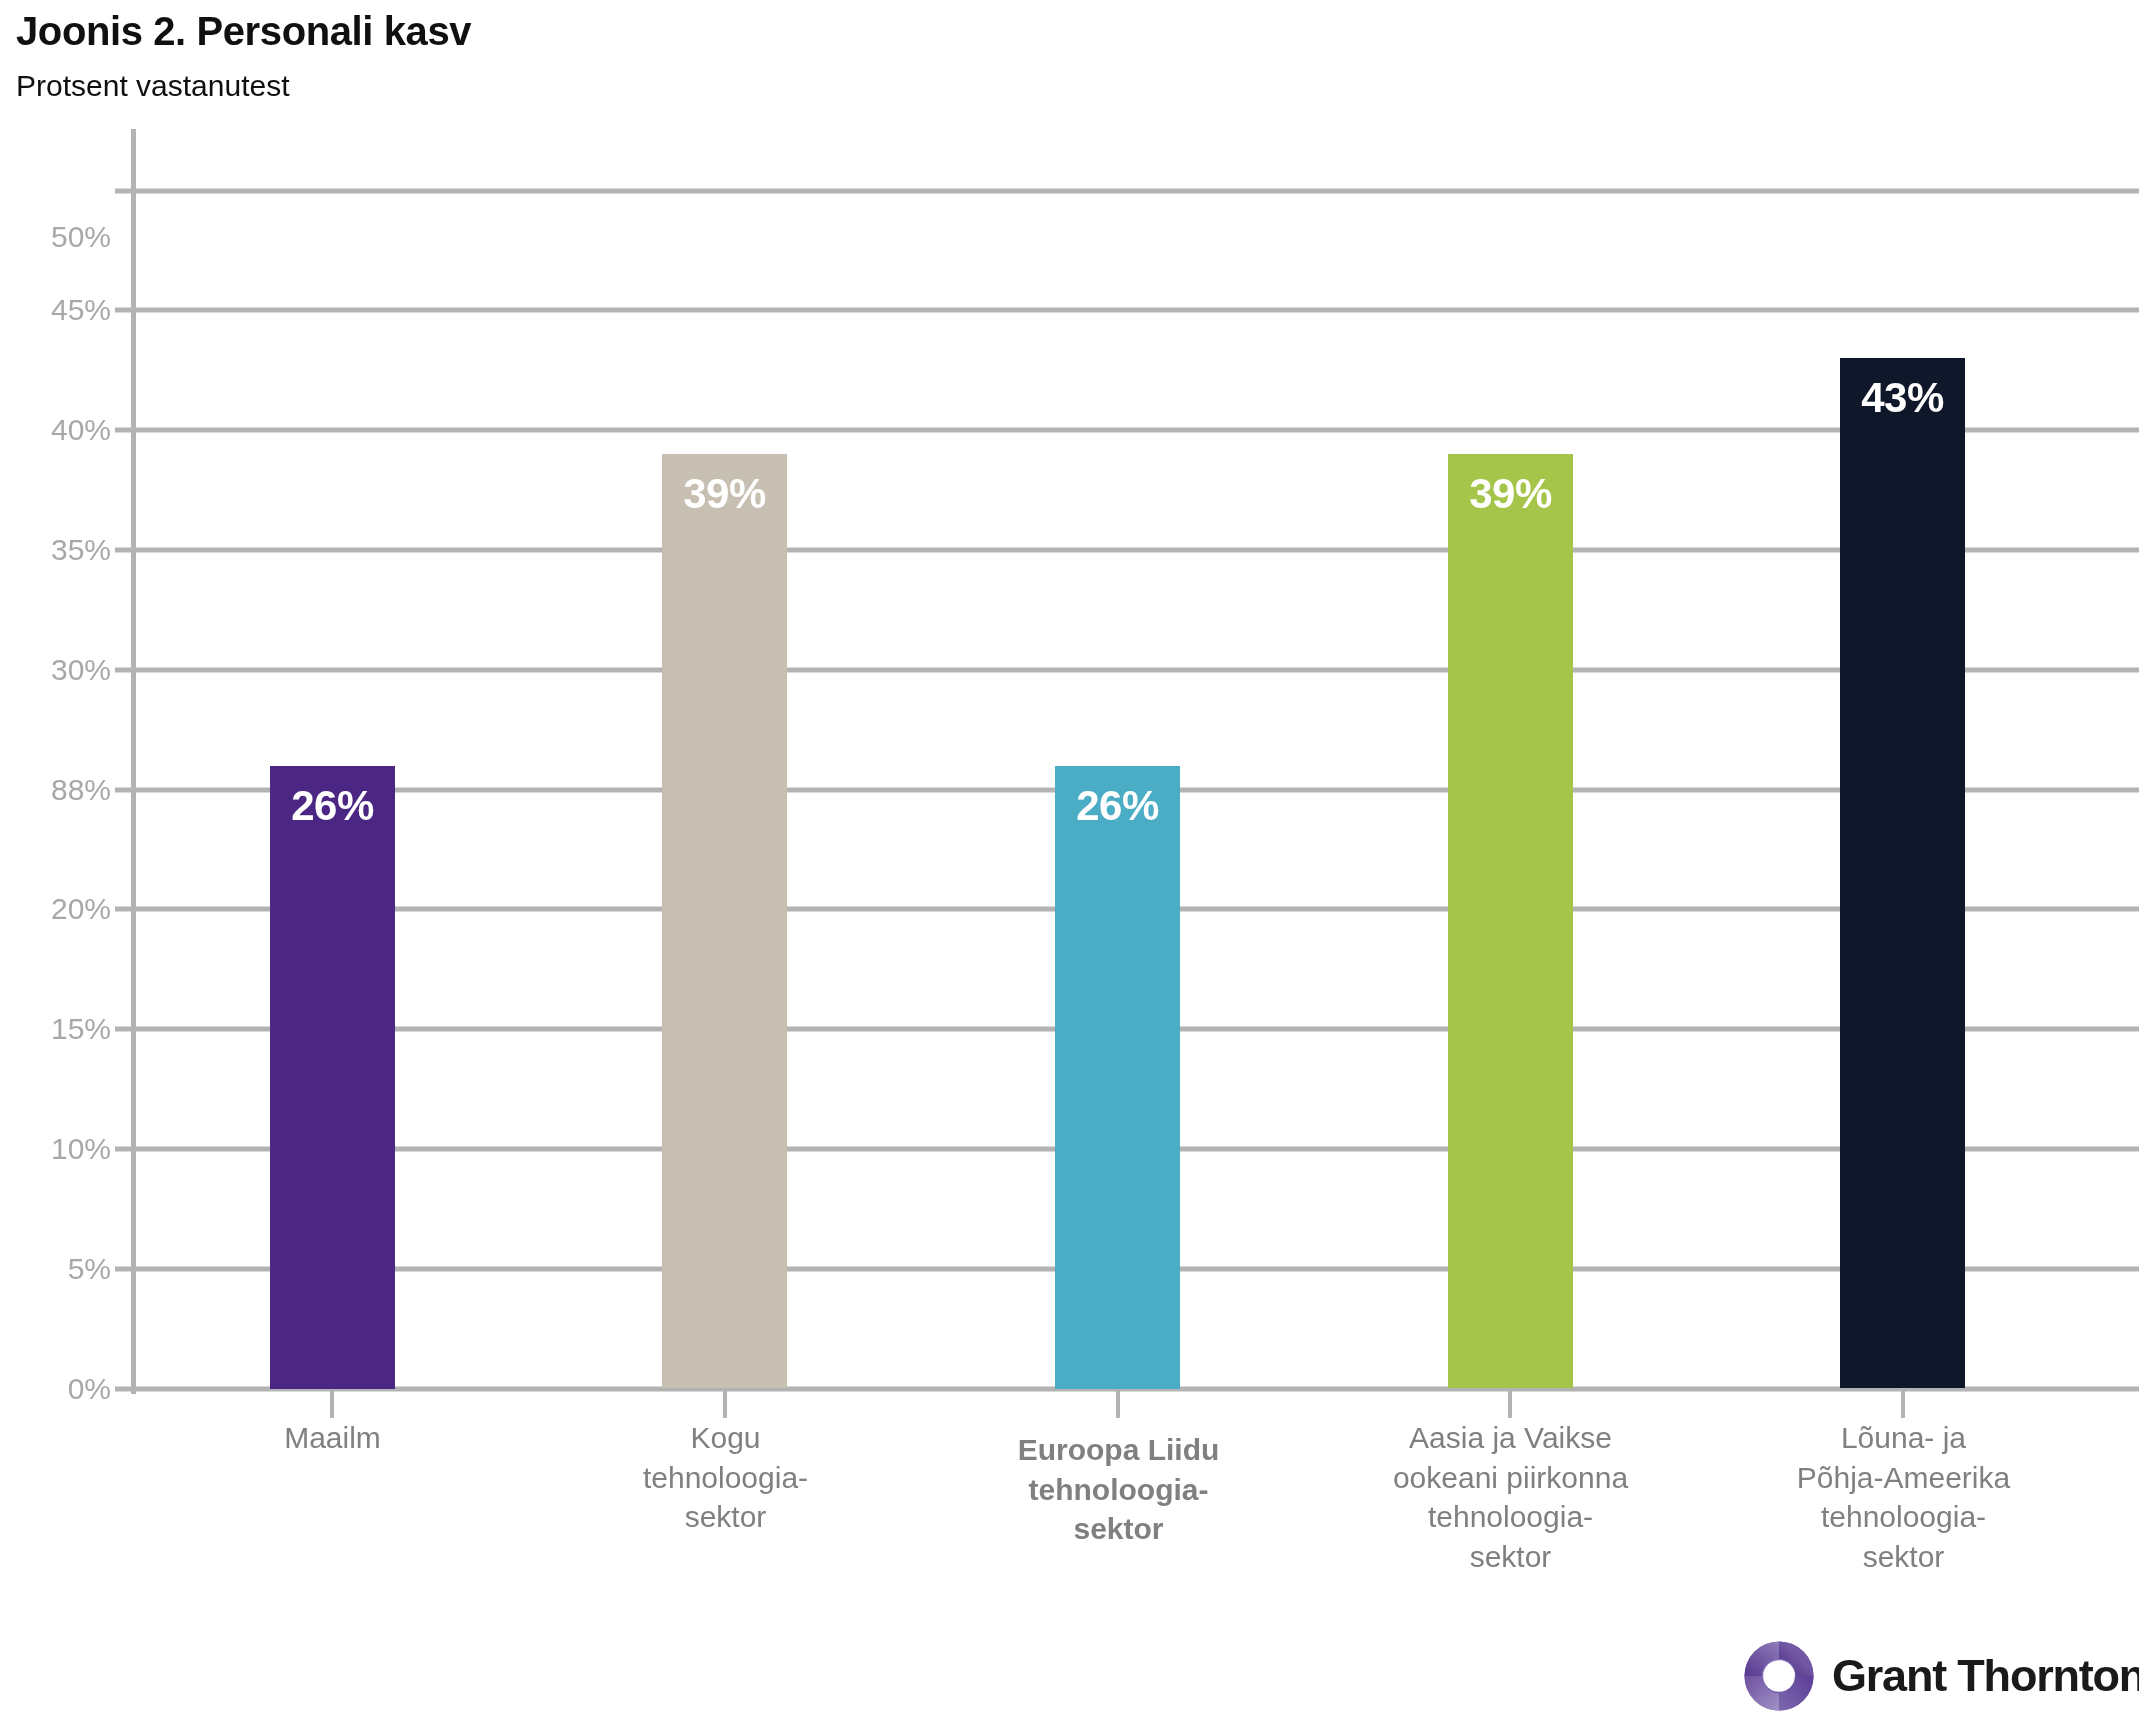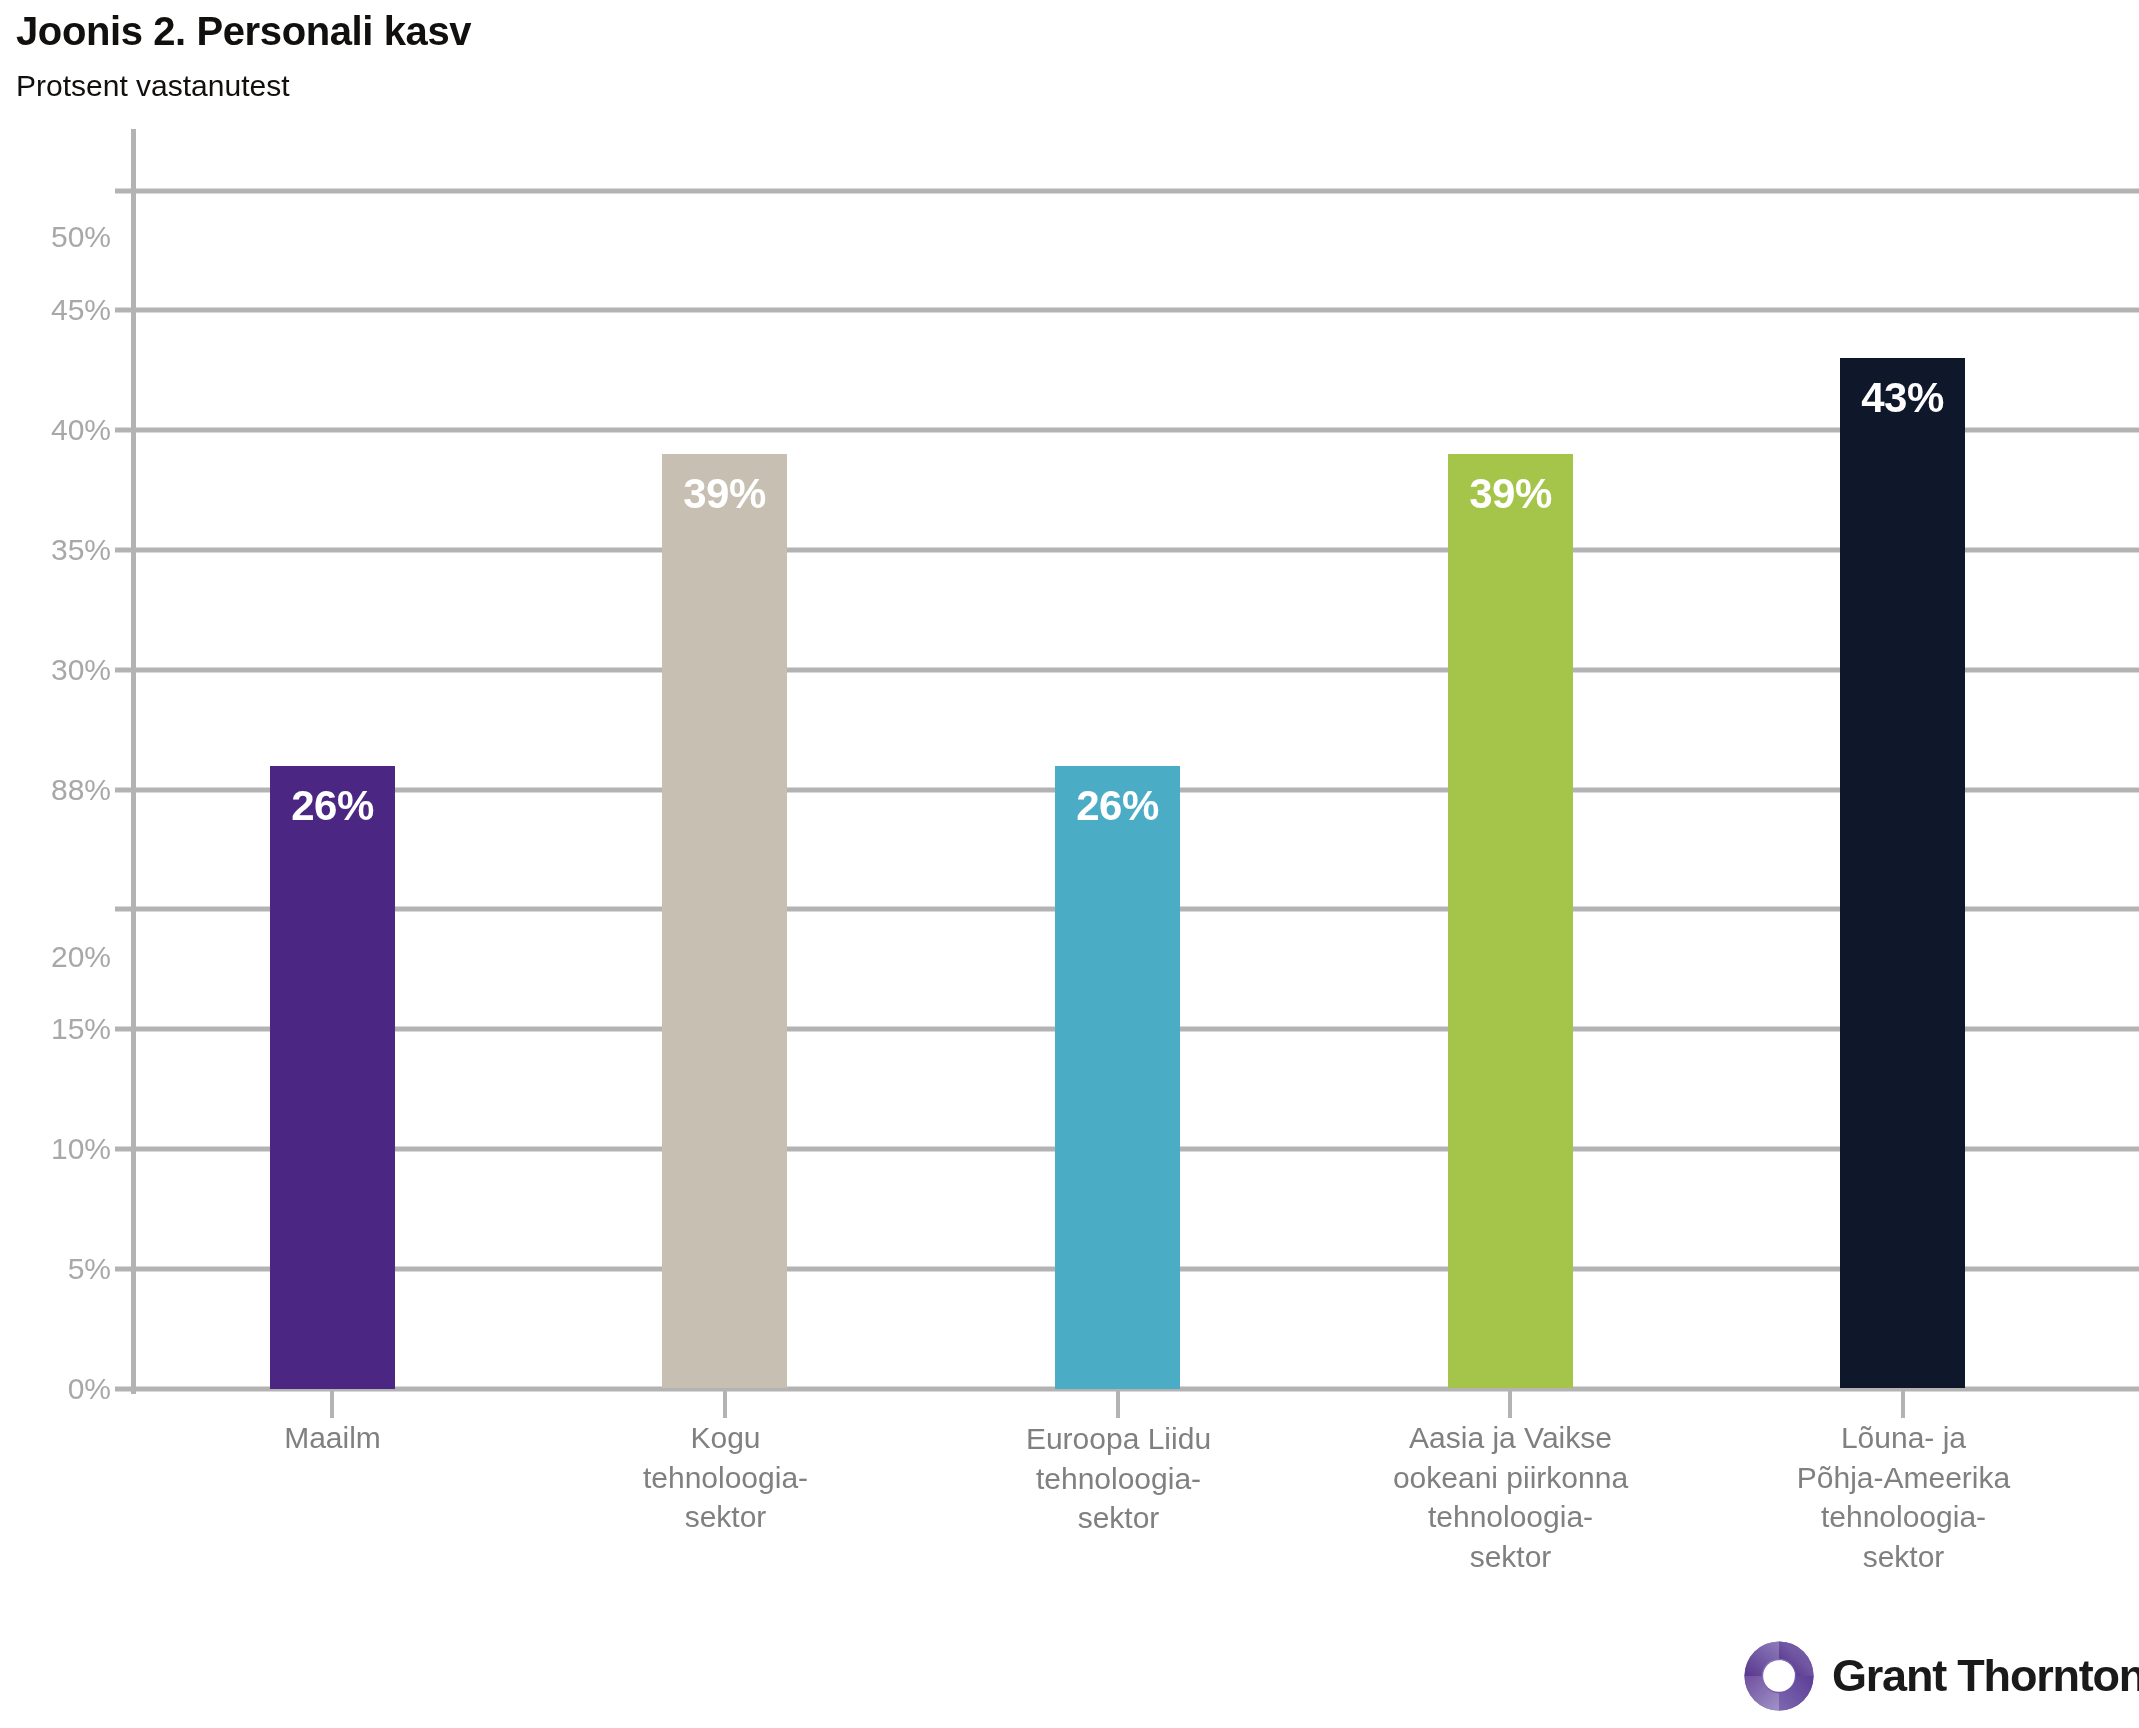--- a/index.html
+++ b/index.html
@@ -199,21 +199,21 @@
       <div class="y-label" style="top: 181px;">45%</div>
       <div class="y-tick" style="top: 181px;"></div>
       <div class="y-label" style="top: 301px;">40%</div>
       <div class="y-tick" style="top: 301px;"></div>
       <div class="y-label" style="top: 421px; padding-left: 24px;">35%</div>
       <div class="y-tick" style="top: 421px;"></div>
       <div class="y-label" style="top: 541px;">30%</div>
       <div class="y-tick" style="top: 541px;"></div>
       <div class="y-label" style="top: 661px;">88%</div>
       <div class="y-tick" style="top: 661px;"></div>
-      <div class="y-label" style="top: 780px; margin-top: 48px;">20%</div>
+      <div class="y-label" style="top: 780px;">20%</div>
       <div class="y-tick" style="top: 780px;"></div>
       <div class="y-label" style="top: 900px;">15%</div>
       <div class="y-tick" style="top: 900px;"></div>
       <div class="y-label" style="top: 1020px;">10%</div>
       <div class="y-tick" style="top: 1020px;"></div>
       <div class="y-label" style="top: 1140px;">5%</div>
       <div class="y-tick" style="top: 1140px;"></div>
       <div class="y-label" style="top: 1260px;">0%</div>
       <div class="y-tick" style="top: 1260px;"></div>
     </div>
@@ -264,21 +264,21 @@
 
 <div class="x-labels" id="x-labels">
     <div class="x-label" style="left: 136px; width: 393px; top: 0px;">
       <div>Maailm</div>
     </div>
     <div class="x-label" style="left: 529px; width: 393px; top: 0px;">
       <div>Kogu</div>
       <div>tehnoloogia-</div>
       <div>sektor</div>
     </div>
-    <div class="x-label" style="left: 922px; width: 393px; top: 1px;">
+    <div class="x-label" style="left: 922px; width: 393px; top: 12px; font-weight: bold;">
       <div>Euroopa Liidu</div>
       <div>tehnoloogia-</div>
       <div>sektor</div>
     </div>
     <div class="x-label" style="left: 1314px; width: 393px; top: 0px;">
       <div>Aasia ja Vaikse</div>
       <div>ookeani piirkonna</div>
       <div>tehnoloogia-</div>
       <div>sektor</div>
     </div>

